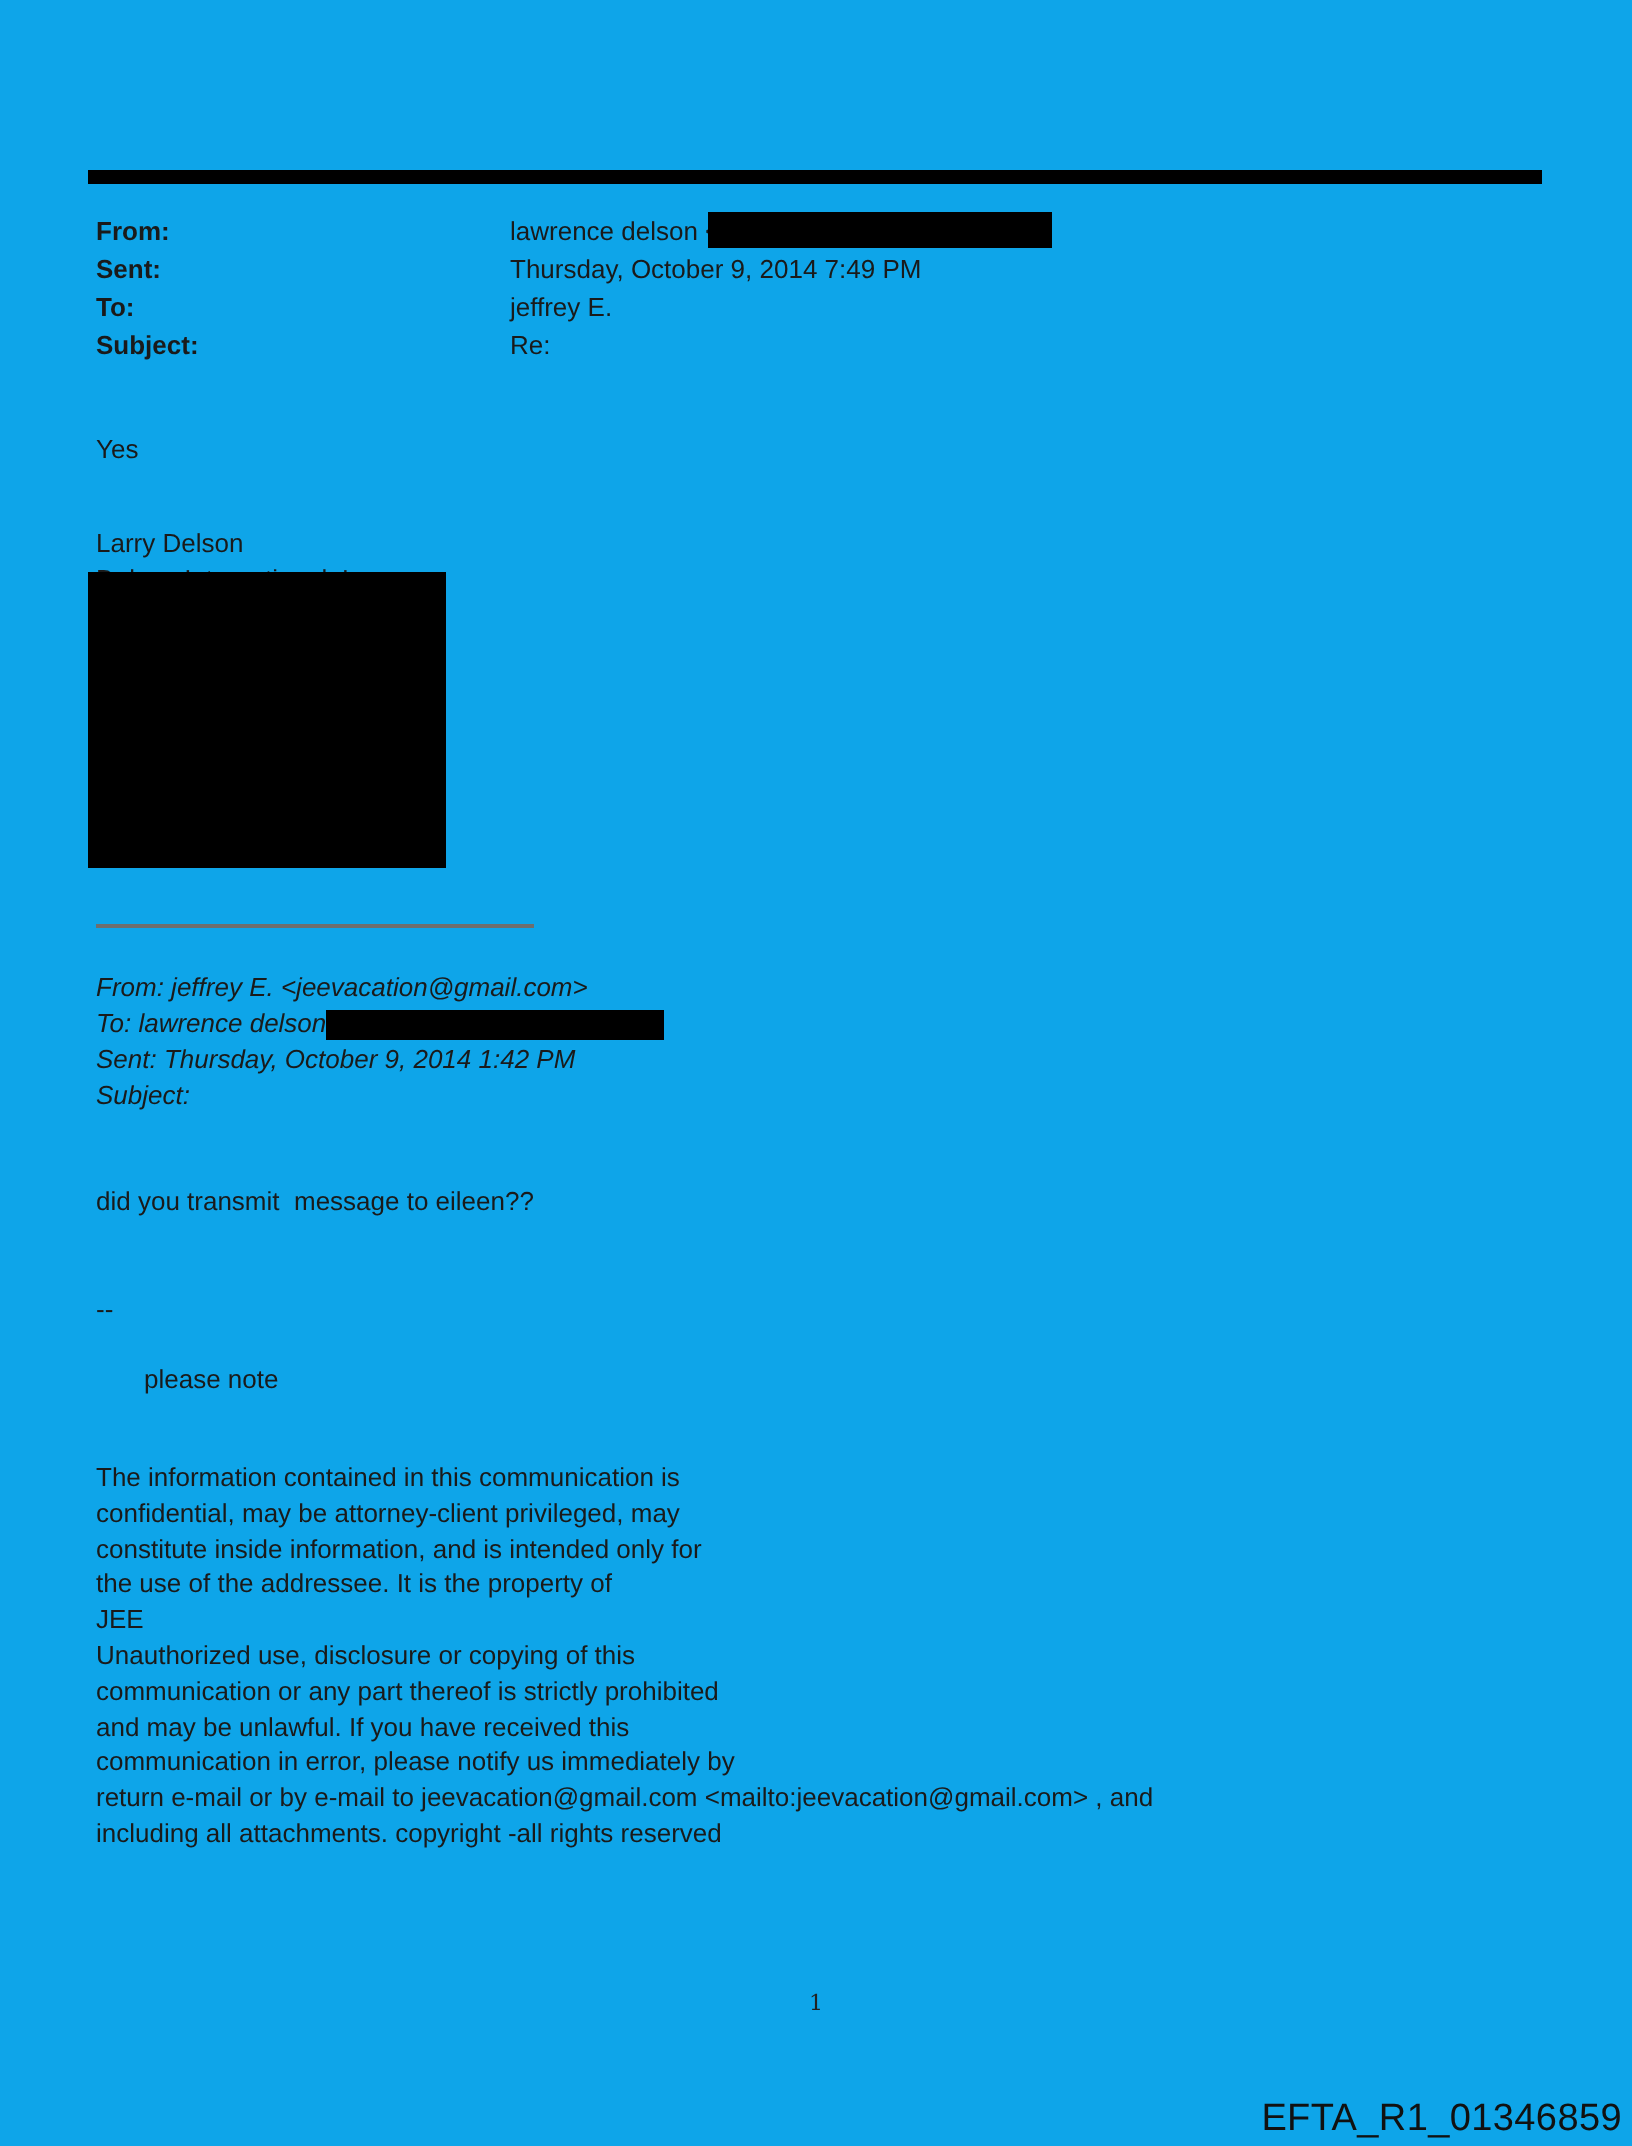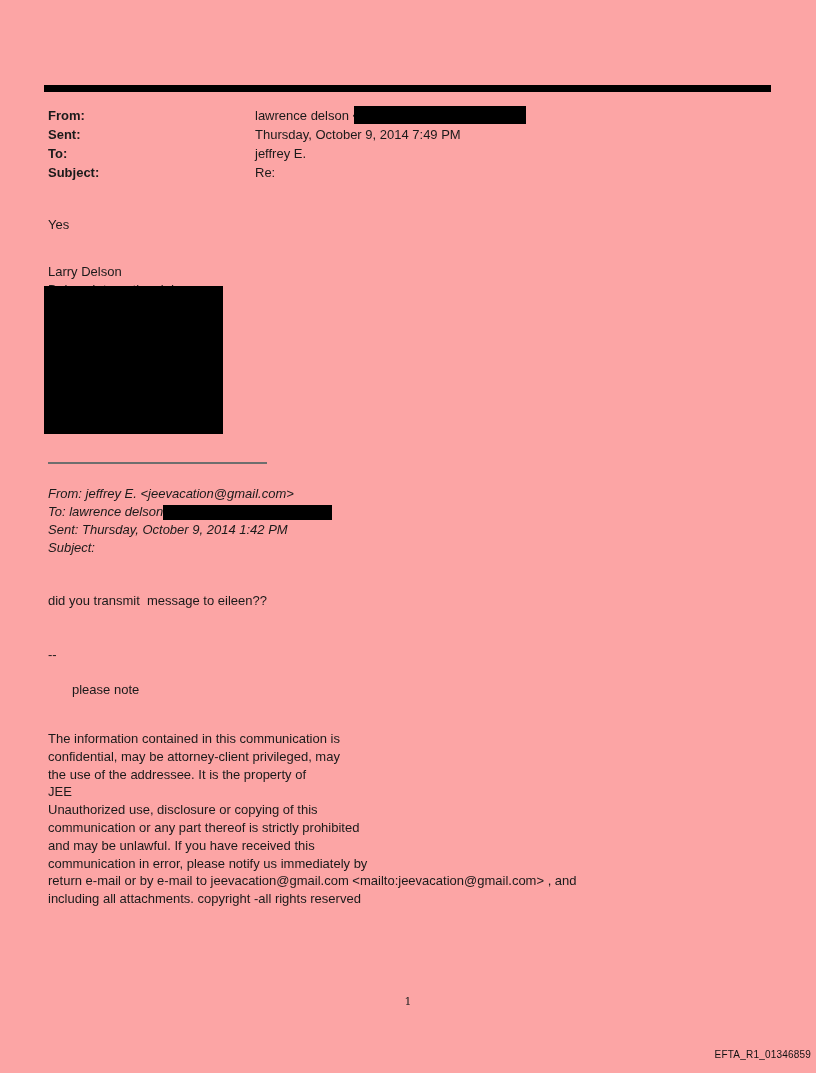--- a/index.html
+++ b/index.html
@@ -1,21 +1,21 @@
 <!DOCTYPE html>
 <html><head>
 <meta charset="utf-8">
 <style>
   * { margin: 0; padding: 0; box-sizing: border-box; }
   html, body { background: #ffffff; }
   .page {
     position: relative;
     width: 816px;
     height: 1073px;
-    background: #fca5a5;
+    background: #0ea5e9;
     font-family: "Liberation Sans", sans-serif;
     color: #1a1a1a;
     overflow: hidden;
   }
   .t { font-size: 13px; white-space: pre-wrap; }
 
   .top-rule {
     position: absolute;
     left: 44px; top: 85px;
     width: 727px; height: 7px;
@@ -62,21 +62,21 @@
     width: 100%;
     text-align: center;
     font-family: "DejaVu Serif", serif;
     font-size: 11px;
     color: #222222;
   }
   .bates {
     position: absolute;
     right: 5px; top: 1049px;
     font-family: "Liberation Sans", sans-serif;
-    font-size: 10px;
+    font-size: 19px;
     letter-spacing: 0.2px;
     color: #111111;
     text-align: right;
   }
 </style>
 </head>
 <body>
 
 <div class="page">
 
@@ -127,20 +127,21 @@
 
   <div class="question t">did you transmit  message to eileen??</div>
 
   <div class="sig-dashes t">--</div>
 
   <div class="please-note t">please note</div>
 
   <div class="disclaimer">
     <div class="t">The information contained in this communication is</div>
     <div class="t">confidential, may be attorney-client privileged, may</div>
+    <div class="t">constitute inside information, and is intended only for</div>
     <div class="t">the use of the addressee. It is the property of</div>
     <div class="t">JEE</div>
     <div class="t">Unauthorized use, disclosure or copying of this</div>
     <div class="t">communication or any part thereof is strictly prohibited</div>
     <div class="t">and may be unlawful. If you have received this</div>
     <div class="t">communication in error, please notify us immediately by</div>
     <div class="t">return e-mail or by e-mail to jeevacation@gmail.com &lt;mailto:jeevacation@gmail.com&gt; , and</div>
     <div class="t">including all attachments. copyright -all rights reserved</div>
   </div>
 

